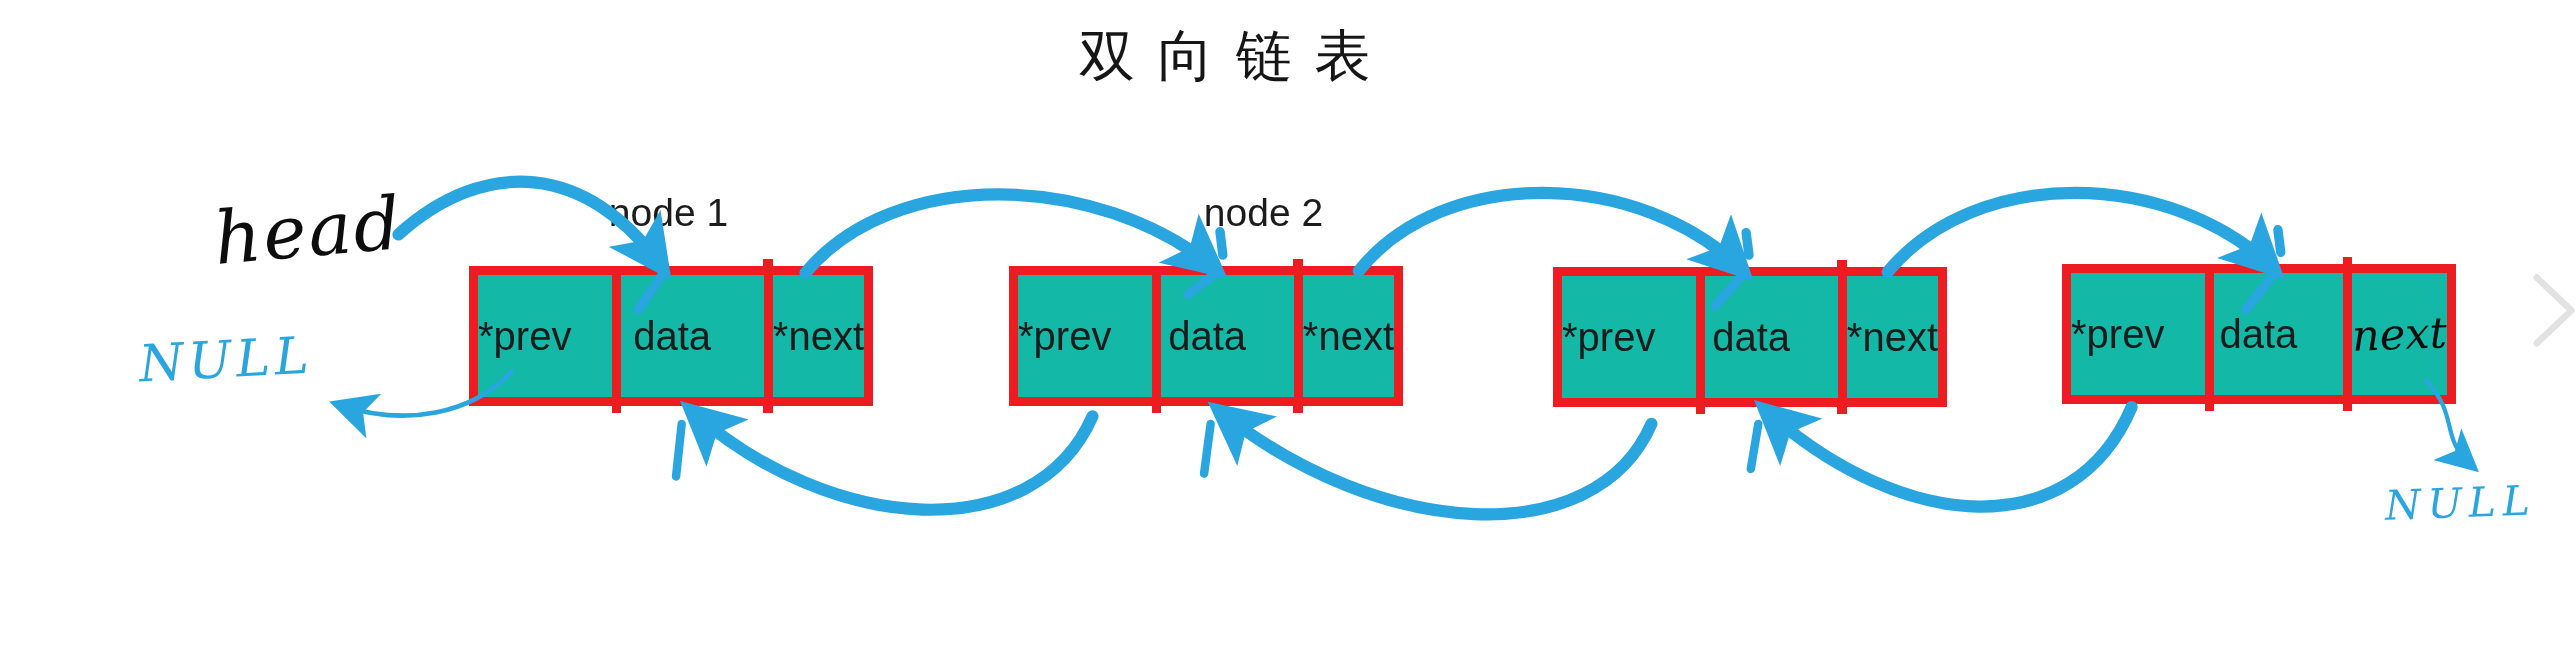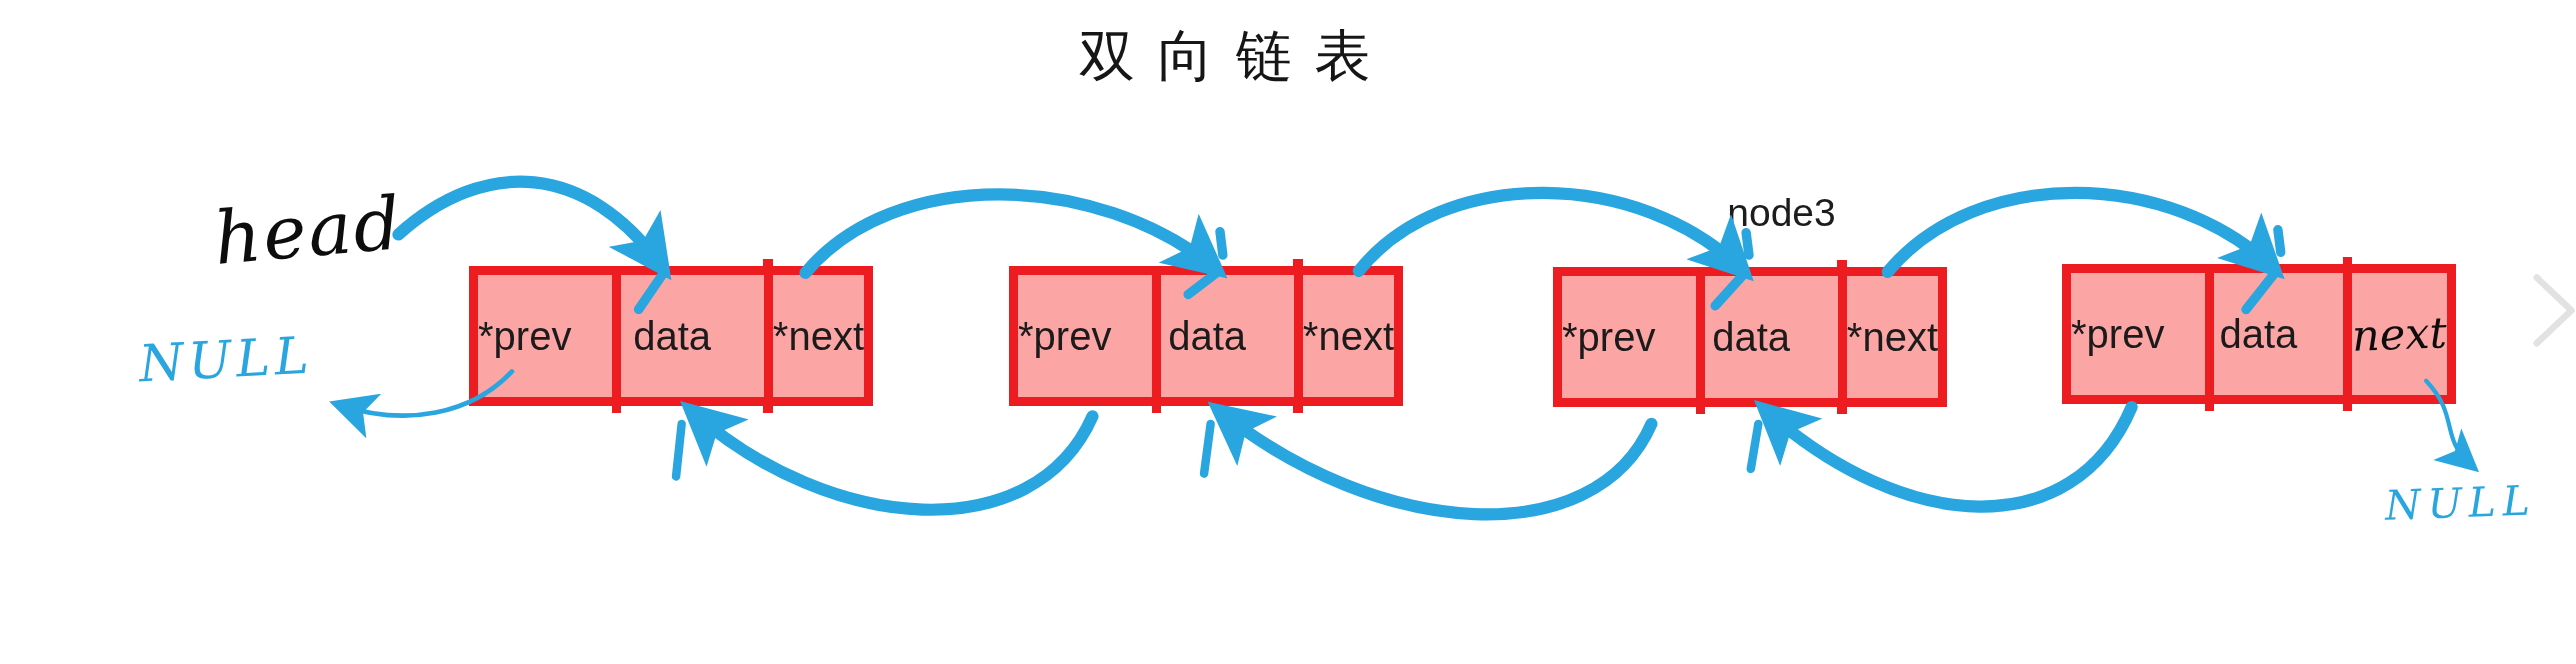--- a/index.html
+++ b/index.html
@@ -32,21 +32,21 @@
     font-size:39px;
     color:#1c1c1c;
     white-space:nowrap;
   }
   .node{
     position:absolute;
     height:140px;
     border:9.4px solid var(--box-red);
     box-sizing:border-box;
     display:flex;
-    background:#fca5a5;
+    background:#14b8a6;
   }
   .cell{
     position:relative;
     display:flex;
     align-items:center;
     justify-content:center;
     font-size:40px;
     color:#1b1b1b;
     white-space:nowrap;
   }
@@ -127,21 +127,22 @@
 <body>
 
 <div class="canvas">
 
   <div class="title">双向链表</div>
 
   <div class="hand hand-head">head</div>
   <div class="hand-null null-left">NULL</div>
   <div class="hand-null null-right">NULL</div>
 
-  <div class="node-label" style="left:1669px;top:191px;">node3</div>
+  <div class="node-label" style="left:556px;top:191px;">node 1</div>
+  <div class="node-label" style="left:1151px;top:191px;">node 2</div>
 
   <div class="node" style="left:469px;top:266px;width:404px;">
     <div class="cell c-prev">
         <span>*prev</span>
       </div>
     <div class="cell c-data">
         <span>data</span>
       </div>
     <div class="cell c-next">
         <span>*next</span>

